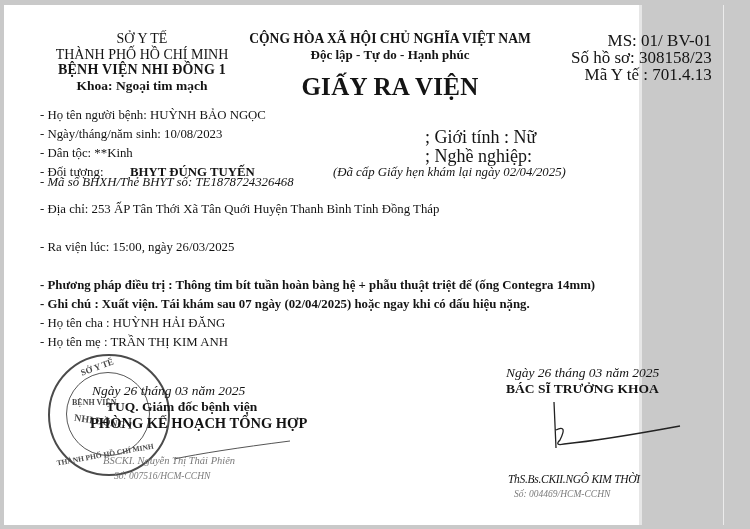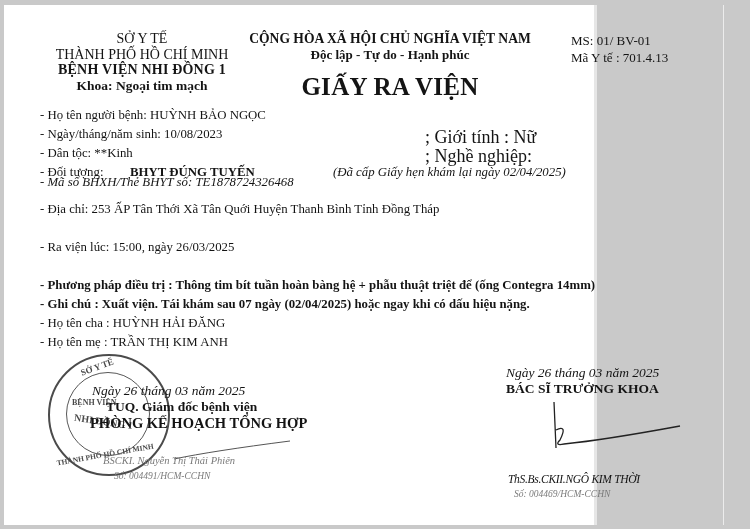--- a/index.html
+++ b/index.html
@@ -4,42 +4,42 @@
 <style>
   html, body { margin:0; padding:0; }
   body {
     width:750px; height:529px; overflow:hidden;
     background:#c9c9c9;
     font-family:"Liberation Serif", "DejaVu Serif", serif;
     color:#141414;
     position:relative;
   }
   .page {
-    position:absolute; left:4px; top:5px; width:593px; height:520px;
+    position:absolute; left:4px; top:5px; width:638px; height:520px;
     background:#ffffff;
     box-shadow: inset -3px 0 0 #e6e6e6;
   }
   .page-inner-line {
     position:absolute; left:719px; top:0; width:1px; height:520px; background:#ececec;
   }
   .abs { position:absolute; white-space:nowrap; }
   .b { font-weight:bold; }
   .i { font-style:italic; }
 
   
   .hdr-left { left:18px; top:26px; width:240px; text-align:center; line-height:15.5px; font-size:14px; }
   .hdr-left .l3 { font-weight:bold; font-size:14px; letter-spacing:0.2px;}
   .hdr-left .l4 { font-weight:bold; font-size:13.5px; }
 
   .hdr-mid { left:240px; top:26px; width:292px; text-align:center; font-size:14px; line-height:16px; }
   .hdr-mid .l1 { font-weight:bold; font-size:13.6px; }
   .hdr-mid .l2 { font-weight:bold; font-size:13px; }
   .title { left:240px; top:68px; width:292px; text-align:center; font-size:25px; font-weight:bold; letter-spacing:0.3px; }
 
-  .hdr-right { left:567px; top:27px; font-size:13px; line-height:17px; }
+  .hdr-right { left:567px; top:27px; font-size:17px; line-height:17px;text-align:right; }
 
   
   .row { font-size:12.8px; left:36px; }
   .row-b { font-weight:bold; font-size:12.8px; }
   .gender { left:421px; font-size:18px; }
 
   .sig-left { left:88px; top:378px; font-size:13.5px; line-height:16px; }
   .sig-right { left:502px; top:360px; font-size:13.5px; line-height:16px; }
 
   .stamp {
@@ -67,20 +67,21 @@
   </div>
 
   <div class="abs hdr-mid">
     <div class="l1">CỘNG HÒA XÃ HỘI CHỦ NGHĨA VIỆT NAM</div>
     <div class="l2">Độc lập - Tự do - Hạnh phúc</div>
   </div>
   <div class="abs title">GIẤY RA VIỆN</div>
 
   <div class="abs hdr-right">
     <div>MS: 01/ BV-01</div>
+    <div>Số hồ sơ: 308158/23</div>
     <div>Mã Y tế : 701.4.13</div>
   </div>
 
   <div class="abs row" style="top:103px;">- Họ tên người bệnh: HUỲNH BẢO NGỌC</div>
   <div class="abs row" style="top:122px;">-  Ngày/tháng/năm  sinh:  10/08/2023</div>
   <div class="abs gender" style="top:122px;">; Giới tính : Nữ</div>
   <div class="abs row" style="top:141px;">- Dân tộc: **Kinh</div>
   <div class="abs gender" style="top:141px;">; Nghề nghiệp:</div>
   <div class="abs row" style="top:160px;">- Đối tượng:</div>
   <div class="abs row-b" style="top:160px; left:126px;">BHYT ĐÚNG TUYẾN</div>
@@ -103,21 +104,21 @@
 
   <div class="abs sig-left">
     <div class="i">Ngày 26 tháng 03 năm 2025</div>
     <div class="b" style="margin-left:14px;">TUQ. Giám đốc bệnh viện</div>
     <div class="b" style="margin-left:-2px; font-size:14.5px;">PHÒNG KẾ HOẠCH TỔNG HỢP</div>
   </div>
   <svg class="abs" style="left:168px; top:430px;" width="120" height="30">
     <path d="M2 24 Q40 16 118 6" stroke="#555" stroke-width="1" fill="none"></path>
   </svg>
   <div class="abs faded" style="left:99px; top:450px;">BSCKI. Nguyễn Thị Thái Phiên</div>
-  <div class="abs faded" style="left:110px; top:466px; font-size:9.5px;">Số: 004491/HCM-CCHN</div>
+  <div class="abs faded" style="left:110px; top:466px; font-size:9.5px;">Số: 007516/HCM-CCHN</div>
 
   <div class="abs sig-right">
     <div class="i">Ngày 26 tháng 03 năm 2025</div>
     <div class="b">BÁC SĨ TRƯỞNG KHOA</div>
   </div>
   <svg class="abs" style="left:540px; top:395px;" width="140" height="50">
     <path d="M10 2 L12 48 M12 30 Q24 24 16 40 Q10 46 20 44 M20 44 Q60 40 136 26" stroke="#222" stroke-width="1.3" fill="none"></path>
   </svg>
   <div class="abs i" style="left:504px; top:468px; font-size:11.5px; letter-spacing:-0.3px;">ThS.Bs.CKII.NGÔ KIM THỜI</div>
   <div class="abs faded" style="left:510px; top:484px; font-size:9.5px;">Số: 004469/HCM-CCHN</div>

